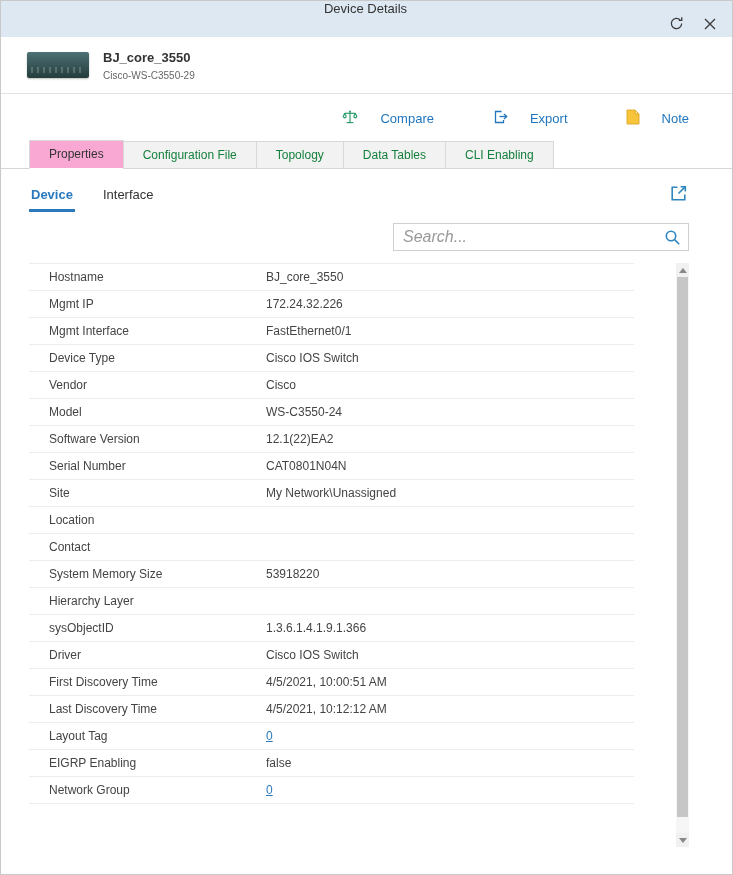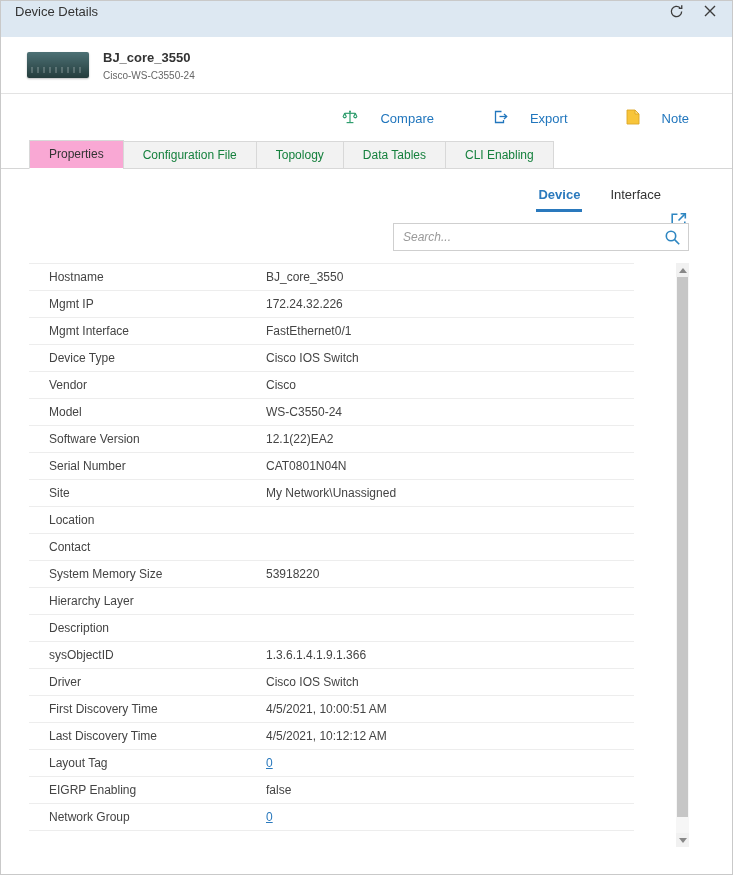--- a/index.html
+++ b/index.html
@@ -14,20 +14,21 @@
     border:1px solid #c9c9c9;
     background:#fff;
     position:relative;
     overflow:hidden;
   }
   
   .titlebar {
     height:36px; background:#dde8f2;
     display:flex; align-items:center;
     padding:0 16px 16px 14px;
+    flex-direction:column;
   }
   .titlebar .title { font-size:13px; color:#333; }
   .titlebar-icons { margin-left:auto; display:flex; gap:20px; align-items:center; }
   .tb-icon { cursor:pointer; display:flex; align-items:center; }
   
   .device-header {
     height:57px; display:flex; align-items:center;
     padding:0 26px; border-bottom:1px solid #e3e3e3;
     background:#fff;
   }
@@ -63,40 +64,40 @@
     border:1px solid #d8d8d8;
     margin-right:-1px; margin-bottom:-1px;
     cursor:pointer; white-space:nowrap;
   }
   .tab.active {
     background:#f9a8d4; border-bottom:1px solid #fff;
     height:29px; line-height:27px; color:#333;
   }
   
   .content { padding:16px 43px 0 28px; }
-  .subtab-row { display:flex; align-items:flex-end; height:28px;flex-direction:column; }
+  .subtab-row { display:flex; align-items:flex-start; height:28px; }
   .subtab {
     font-size:13px; color:#333; cursor:pointer;
     padding:2px 2px 7px; margin-right:26px;
   }
   .subtab.active {
     color:#2a79bd; font-weight:bold;
     border-bottom:3px solid #2a79bd;
   }
   .popout { margin-left:auto; cursor:pointer; margin-top:-2px; }
   
   .search-row { margin-top:10px; display:flex; justify-content:flex-end; }
   .searchbox {
     width:296px; height:28px;
     border:1px solid #cfcfcf; background:#fff;
     display:flex; align-items:center;
   }
   .searchbox input {
     flex:1; border:none; outline:none;
-    padding:0 9px; font-size:12px;
+    padding:0 9px; font-size:16px;
     font-family:inherit; color:#0f172a; background:transparent;
   }
   .searchbox input::placeholder { color:#999; font-style:italic; }
   .search-icon-wrap { padding:0 7px 0 4px; display:flex; align-items:center; cursor:pointer; }
   
   .table-area { margin-top:12px; display:flex;gap:40px; }
   .rows { flex:1; border-top:1px solid #ededed; }
   .prow {
     display:flex; align-items:center;
     height:27px; border-bottom:1px solid #ededed;
@@ -149,21 +150,21 @@
           <path d="M1 1l10 10M11 1L1 11"></path>
         </svg>
       </span>
     </span>
   </div>
 
   <div class="device-header">
     <div class="device-image"></div>
     <div class="device-meta">
       <div class="device-name">BJ_core_3550</div>
-      <div class="device-model">Cisco-WS-C3550-24</div>
+      <div class="device-model">Cisco-WS-C3550-29</div>
     </div>
   </div>
 
   <div class="actions">
     <span class="action">
       <span>
         <svg width="16" height="16" viewBox="0 0 16 16">
           <g stroke="#2f9e6e" stroke-width="1.2" fill="none">
             <path d="M8 2.6v10.8"></path>
             <path d="M4.6 13.6h6.8"></path>
@@ -282,24 +283,20 @@
           </div>
           <div class="prow">
             <div class="plabel">System Memory Size</div>
             <div class="pvalue">53918220</div>
           </div>
           <div class="prow">
             <div class="plabel">Hierarchy Layer</div>
             <div class="pvalue"></div>
           </div>
           <div class="prow">
-            <div class="plabel">Description</div>
-            <div class="pvalue"></div>
-          </div>
-          <div class="prow">
             <div class="plabel">sysObjectID</div>
             <div class="pvalue">1.3.6.1.4.1.9.1.366</div>
           </div>
           <div class="prow">
             <div class="plabel">Driver</div>
             <div class="pvalue">Cisco IOS Switch</div>
           </div>
           <div class="prow">
             <div class="plabel">First Discovery Time</div>
             <div class="pvalue">4/5/2021, 10:00:51 AM</div>

